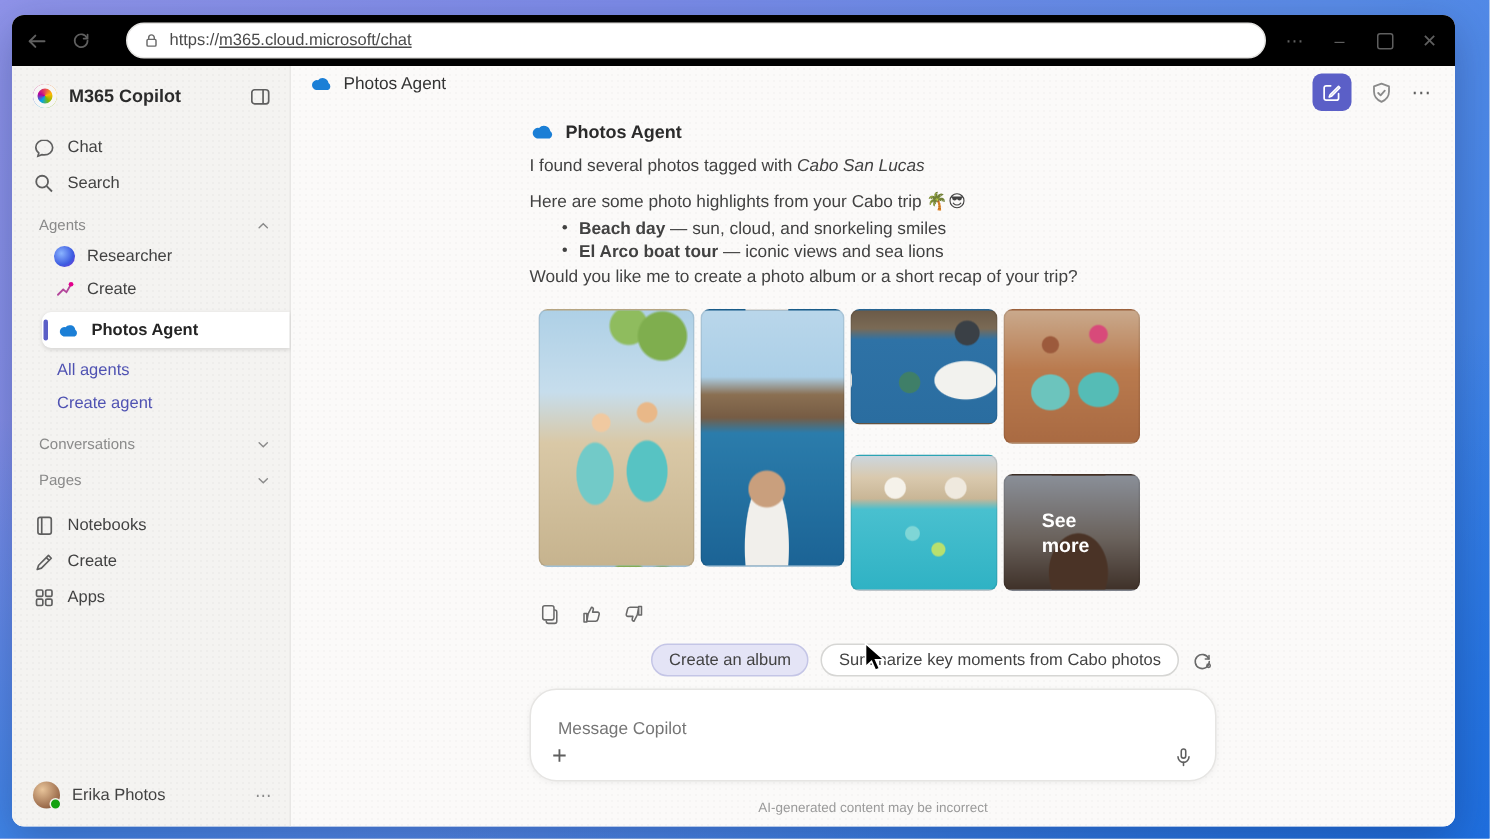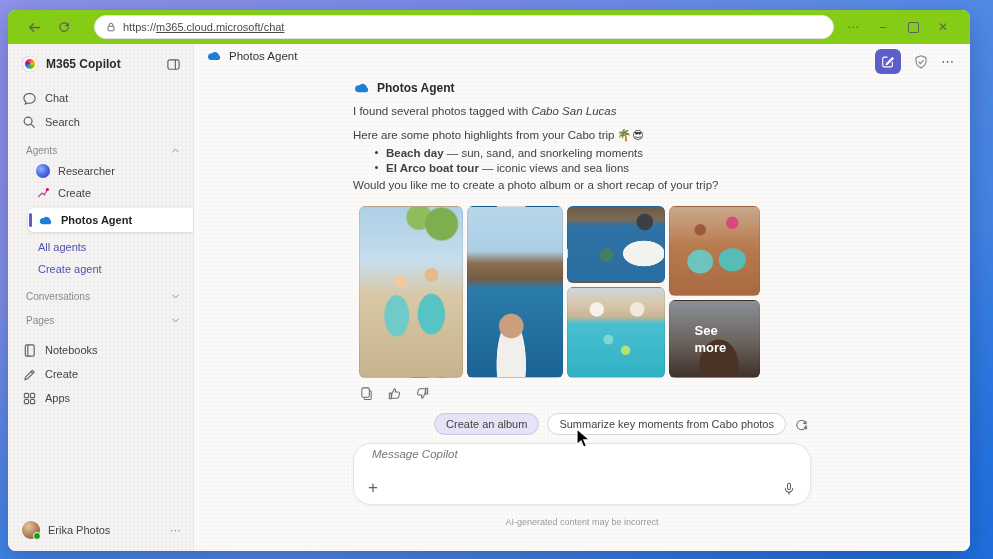--- a/index.html
+++ b/index.html
@@ -4,21 +4,21 @@
 <style>
   html,body{margin:0;padding:0;width:993px;height:559px;overflow:hidden;
     font-family:"Liberation Sans","DejaVu Sans",sans-serif;}
   body{background:
     radial-gradient(130% 110% at 100% 100%, #1f6fdf 0%, rgba(31,111,223,0) 55%),
     radial-gradient(120% 100% at 0% 100%, #3f85e8 0%, rgba(63,133,232,0) 50%),
     linear-gradient(125deg,#9094ea 0%,#7e8ce9 30%,#5a8de8 65%,#2d7ce4 100%);}
   .window{position:absolute;left:8px;top:10px;width:962px;height:541px;background:#fff;
     border-radius:8px;overflow:hidden;box-shadow:0 8px 30px rgba(20,40,90,.35);}
   
-  .titlebar{height:34px;background:#84cc16;display:flex;align-items:center;padding:0 14px;gap:6px;text-align:right;}
+  .titlebar{height:34px;background:#000000;display:flex;align-items:center;padding:0 4px;gap:6px;text-align:right;}
   .tb-btn{width:24px;height:24px;display:flex;align-items:center;justify-content:center;border-radius:4px;color:#5f5f5f;}
   .urlpill{height:22px;flex:1;max-width:756px;margin-left:12px;background:#fff;border:1px solid #e3e2e0;
     border-radius:12px;display:flex;align-items:center;padding:0 10px;gap:6px;}
   .urltext{font-size:11px;color:#4a4a4a;white-space:nowrap;}
   .urltext .upath{text-decoration:underline;}
   .win-ctrls{display:flex;align-items:center;gap:4px;margin-left:auto;}
   .wc{width:26px;height:24px;display:flex;align-items:center;justify-content:center;color:#5f5f5f;font-size:12px;}
   .maxbox{width:9px;height:9px;border:1.2px solid #5f5f5f;border-radius:2px;}
   
   .app{display:flex;height:507px;}
@@ -52,21 +52,21 @@
   .content{position:absolute;left:159px;top:36px;width:458px;}
   .sender{display:flex;align-items:center;gap:7px;font-size:12px;font-weight:bold;color:#2b2b2b;height:16px;margin-bottom:8px;}
   .msg{font-size:11.5px;color:#424242;line-height:15px;}
   .intro{margin-bottom:9px;}
   .bullets{margin:3px 0 0 0;}
   .bullet{display:flex;align-items:baseline;padding-left:22px;}
   .dot{width:3px;height:3px;border-radius:50%;background:#424242;margin-right:8px;flex:none;position:relative;top:-3px;}
   .closing{margin-top:2px;}
   
   .pgrid{display:flex;gap:4px;margin:13px 0 0 6px;}
-  .pcol{display:flex;flex-direction:column;gap:4px;}
+  .pcol{display:flex;flex-direction:column;gap:20px;}
   .tile{border-radius:6px;border:1px solid rgba(0,0,0,.08);box-sizing:border-box;}
   .p1{width:104px;height:172px;background:
     radial-gradient(circle at 40% 44%, #f0c9a0 0 5%, transparent 6%),
     radial-gradient(circle at 70% 40%, #e9b888 0 5%, transparent 6%),
     radial-gradient(ellipse at 36% 64%, #72cac8 0 13%, transparent 14%),
     radial-gradient(ellipse at 70% 63%, #57c3c3 0 13%, transparent 14%),
     radial-gradient(circle at 80% 10%, #7fae4e 0 9%, transparent 10%),
     radial-gradient(circle at 58% 6%, #8fbc5e 0 7%, transparent 8%),
     linear-gradient(180deg,#aed0e6 0%,#c6ddec 32%,#d9c8a6 52%,#c6b38e 100%);}
   .p2{width:96px;height:172px;background:
@@ -95,22 +95,22 @@
     linear-gradient(180deg,#8a8f98 0%,#6a625c 55%,#3f3129 100%);}
   .seemore{color:#fff;font-weight:bold;font-size:13px;line-height:17px;width:40px;text-align:left;}
   
   .reactions{display:flex;gap:13px;margin:8px 0 0 6px;color:#616161;}
   .chips{display:flex;justify-content:flex-end;align-items:center;gap:8px;margin-top:12px;padding-right:2px;}
   .chip{height:20px;border-radius:11px;border:1px solid #d6d6d4;background:#fff;display:flex;align-items:center;
     padding:0 11px;font-size:11px;color:#424242;white-space:nowrap;}
   .chip.hovered{background:#e4e4f6;border-color:#c4c5e6;}
   .composer{margin-top:8px;height:62px;background:#fff;border:1px solid #e6e5e3;border-radius:18px;position:relative;
     box-shadow:0 1px 4px rgba(0,0,0,.05);box-sizing:border-box;}
-  .composer textarea{position:absolute;left:16px;top:2px;right:16px;height:24px;border:none;outline:none;resize:none;
-    background:transparent;font-family:inherit;font-size:11.5px;color:#333;font-style:italic;}
+  .composer textarea{position:absolute;left:16px;top:18px;right:16px;height:24px;border:none;outline:none;resize:none;
+    background:transparent;font-family:inherit;font-size:11.5px;color:#333;}
   .composer textarea::placeholder{color:#767676;}
   .plusbtn{position:absolute;left:14px;bottom:8px;font-size:17px;color:#5f5f5f;line-height:16px;}
   .micbtn{position:absolute;right:14px;bottom:8px;color:#5f5f5f;}
   .disclaimer{margin-top:12px;text-align:center;font-size:9px;color:#9a9a9a;}
   .cursor{position:absolute;left:576px;top:428px;z-index:50;}
   svg{display:block;}
 </style>
 </head>
 <body>
 
@@ -320,21 +320,21 @@
 
         <div class="msg intro">
           <span>I found several photos tagged with</span> <i>Cabo San Lucas</i>
         </div>
         <div class="msg">
           <span>Here are some photo highlights from your Cabo trip</span> <span>🌴😎</span>
         </div>
         <div class="bullets">
           <div class="msg bullet">
             <span class="dot"></span>
-            <span><b>Beach day</b> <span>— sun, sand, and snorkeling moments</span></span>
+            <span><b>Beach day</b> <span>— sun, cloud, and snorkeling smiles</span></span>
           </div>
           <div class="msg bullet">
             <span class="dot"></span>
             <span><b>El Arco boat tour</b> <span>— iconic views and sea lions</span></span>
           </div>
         </div>
         <div class="msg closing">Would you like me to create a photo album or a short recap of your trip?</div>
 
         <div class="pgrid">
           <div class="pcol">

